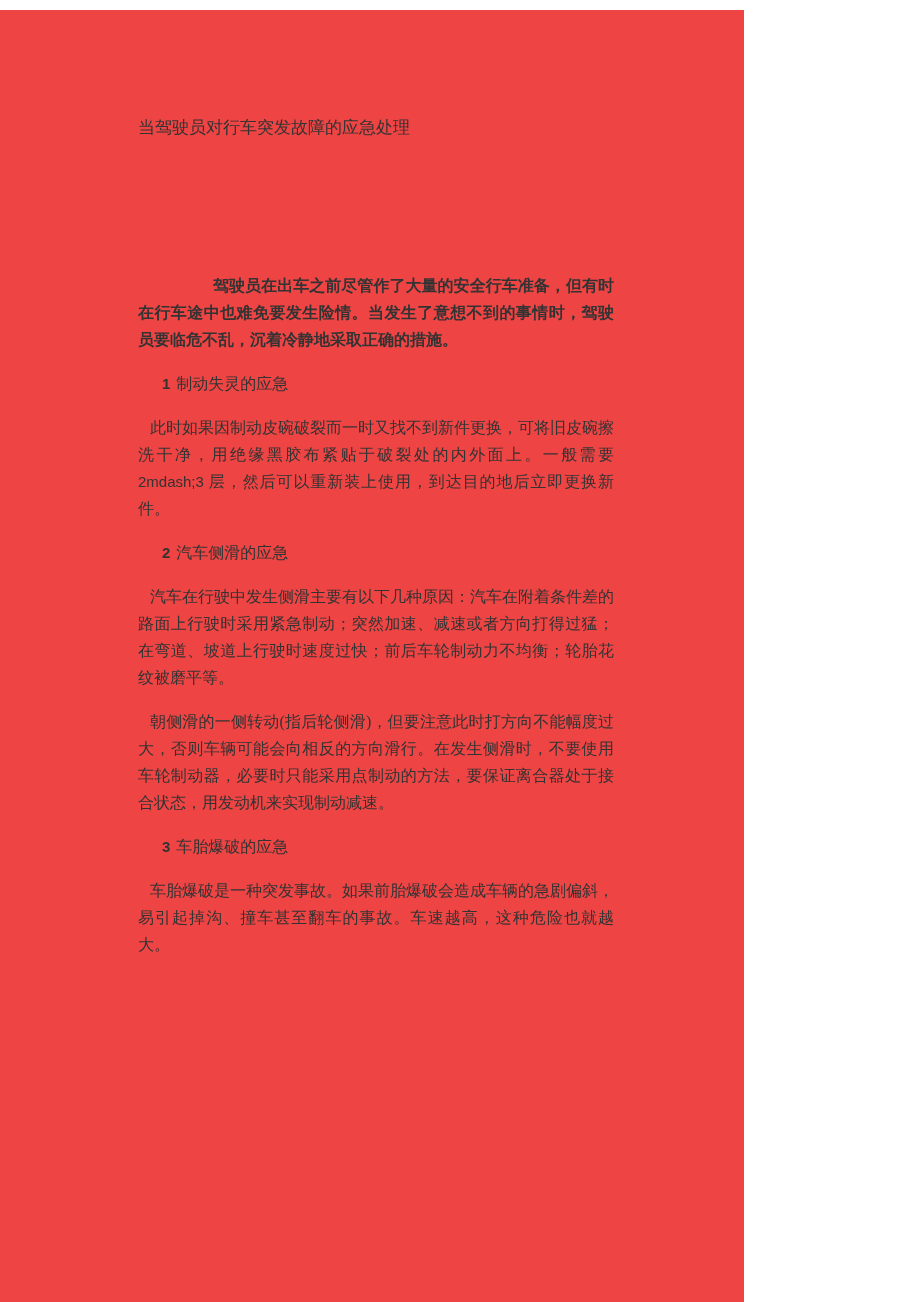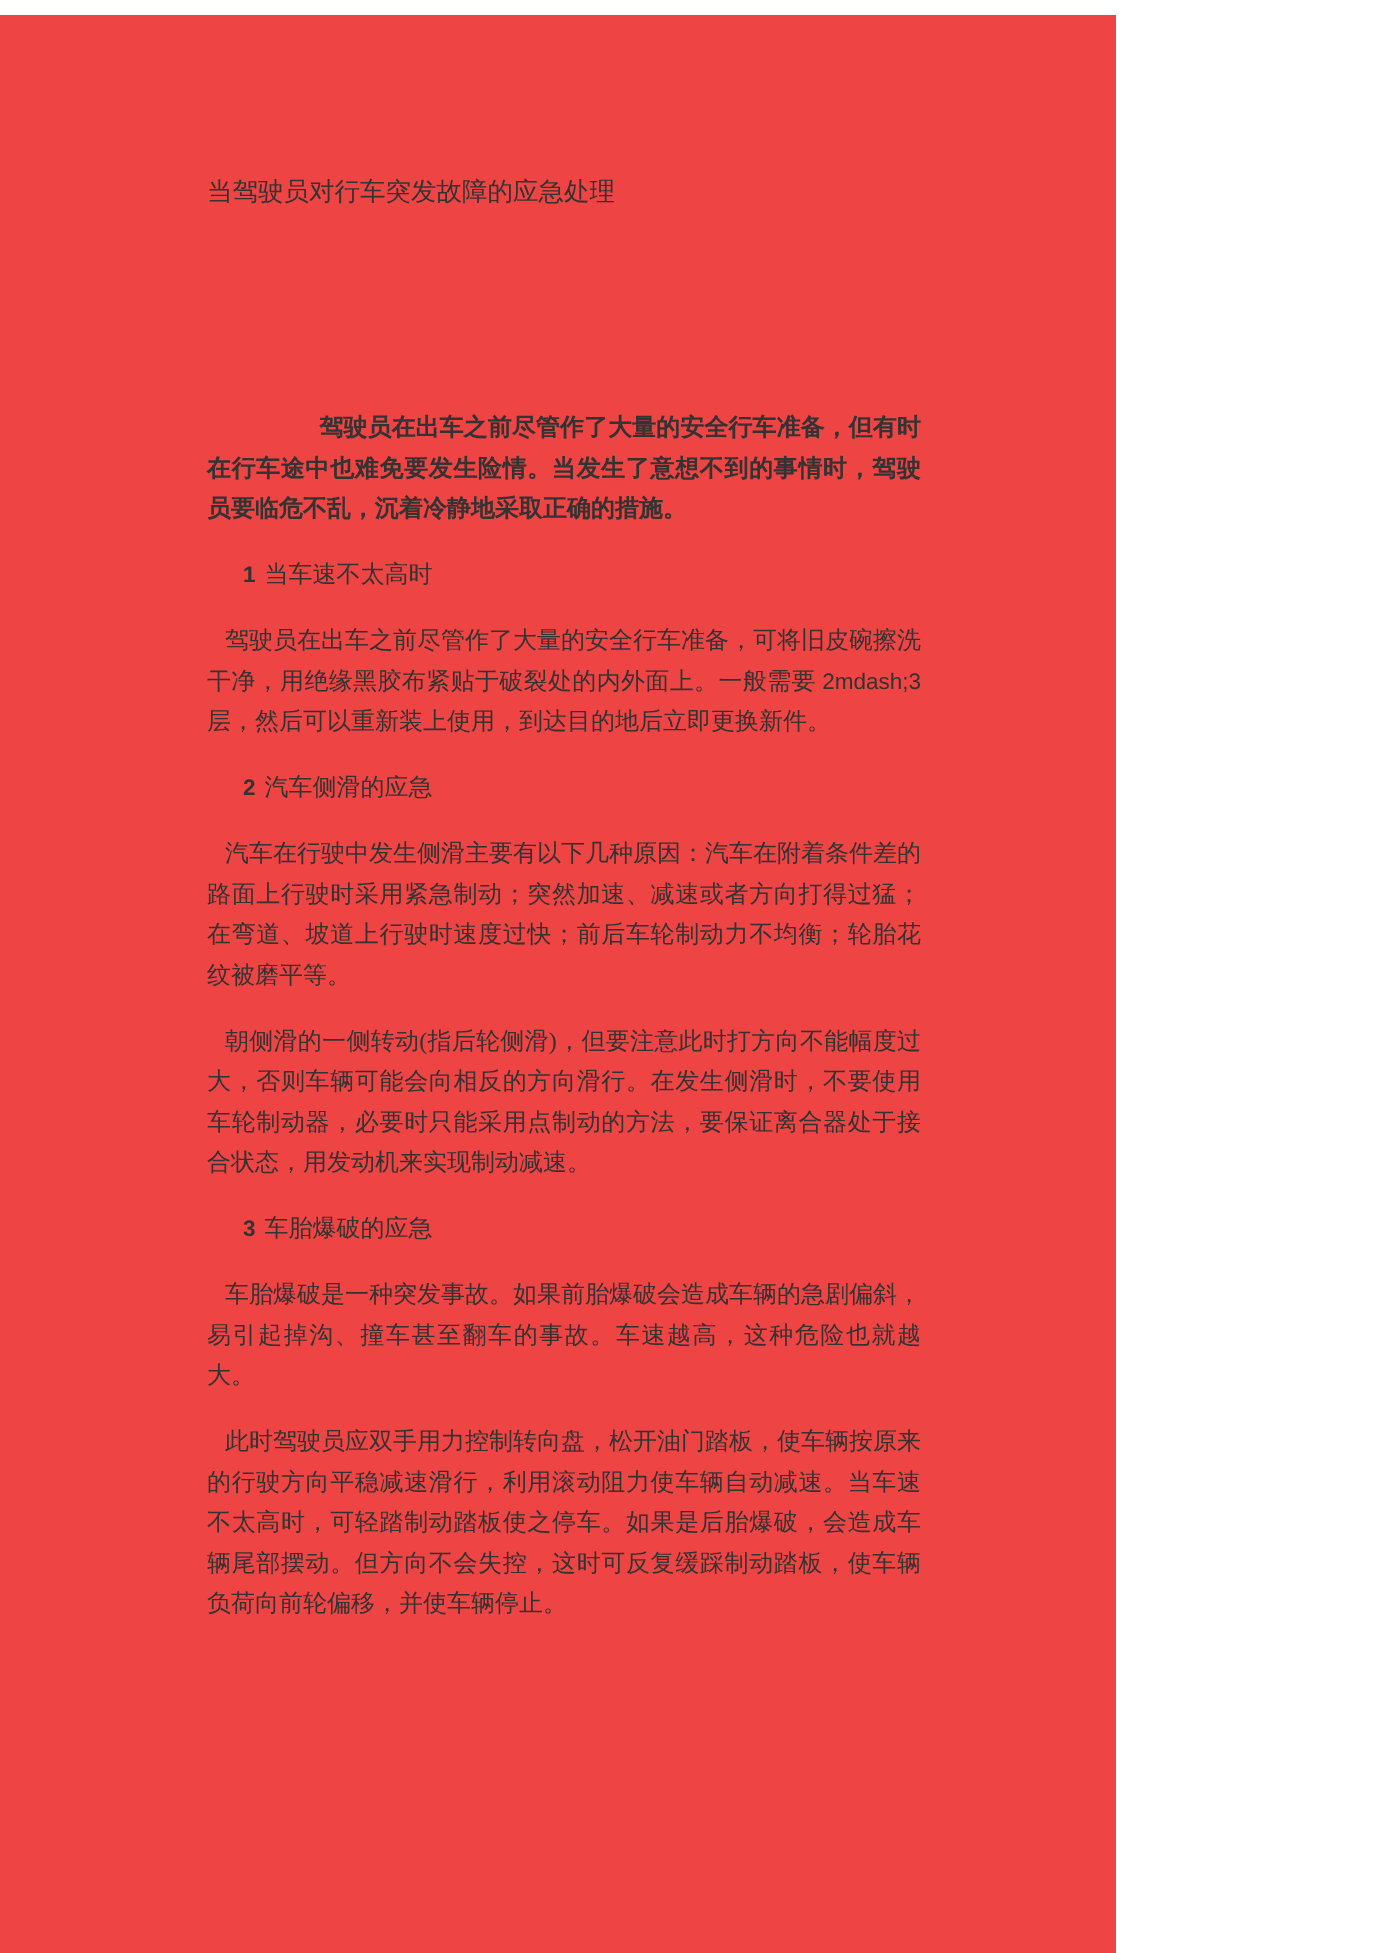--- a/index.html
+++ b/index.html
@@ -45,31 +45,30 @@
 </style>
 </head>
 <body>
 
 <div class="page">
 
   <h1 class="title">当驾驶员对行车突发故障的应急处理</h1>
 
   <p class="para intro">驾驶员在出车之前尽管作了大量的安全行车准备，但有时在行车途中也难免要发生险情。当发生了意想不到的事情时，驾驶员要临危不乱，沉着冷静地采取正确的措施。</p>
 
-  <h2 class="heading"><span class="latin-num">1</span><span>当车速不太高时</span></h2>
+  <h2 class="heading"><span class="latin-num">1</span><span>制动失灵的应急</span></h2>
 
 
-  <p class="para"><span>驾驶员在出车之前尽管作了大量的安全行车准备，可将旧皮碗擦洗干净，用绝缘黑胶布紧贴于破裂处的内外面上。一般需要 </span><span class="latin-num">2mdash;3</span><span> 层，然后可以重新装上使用，到达目的地后立即更换新件。</span></p>
+  <p class="para"><span>此时如果因制动皮碗破裂而一时又找不到新件更换，可将旧皮碗擦洗干净，用绝缘黑胶布紧贴于破裂处的内外面上。一般需要 </span><span class="latin-num">2mdash;3</span><span> 层，然后可以重新装上使用，到达目的地后立即更换新件。</span></p>
 
   <h2 class="heading"><span class="latin-num">2</span><span>汽车侧滑的应急</span></h2>
 
   <p class="para">汽车在行驶中发生侧滑主要有以下几种原因：汽车在附着条件差的路面上行驶时采用紧急制动；突然加速、减速或者方向打得过猛；在弯道、坡道上行驶时速度过快；前后车轮制动力不均衡；轮胎花纹被磨平等。</p>
 
 
   <p class="para">朝侧滑的一侧转动(指后轮侧滑)，但要注意此时打方向不能幅度过大，否则车辆可能会向相反的方向滑行。在发生侧滑时，不要使用车轮制动器，必要时只能采用点制动的方法，要保证离合器处于接合状态，用发动机来实现制动减速。</p>
 
   <h2 class="heading"><span class="latin-num">3</span><span>车胎爆破的应急</span></h2>
 
   <p class="para">车胎爆破是一种突发事故。如果前胎爆破会造成车辆的急剧偏斜，易引起掉沟、撞车甚至翻车的事故。车速越高，这种危险也就越大。</p>
 
-  <p class="para">此时驾驶员应双手用力控制转向盘，松开油门踏板，使车辆按原来的行驶方向平稳减速滑行，利用滚动阻力使车辆自动减速。当车速不太高时，可轻踏制动踏板使之停车。如果是后胎爆破，会造成车辆尾部摆动。但方向不会失控，这时可反复缓踩制动踏板，使车辆负荷向前轮偏移，并使车辆停止。</p>
 
 </div>
 
 </body></html>

